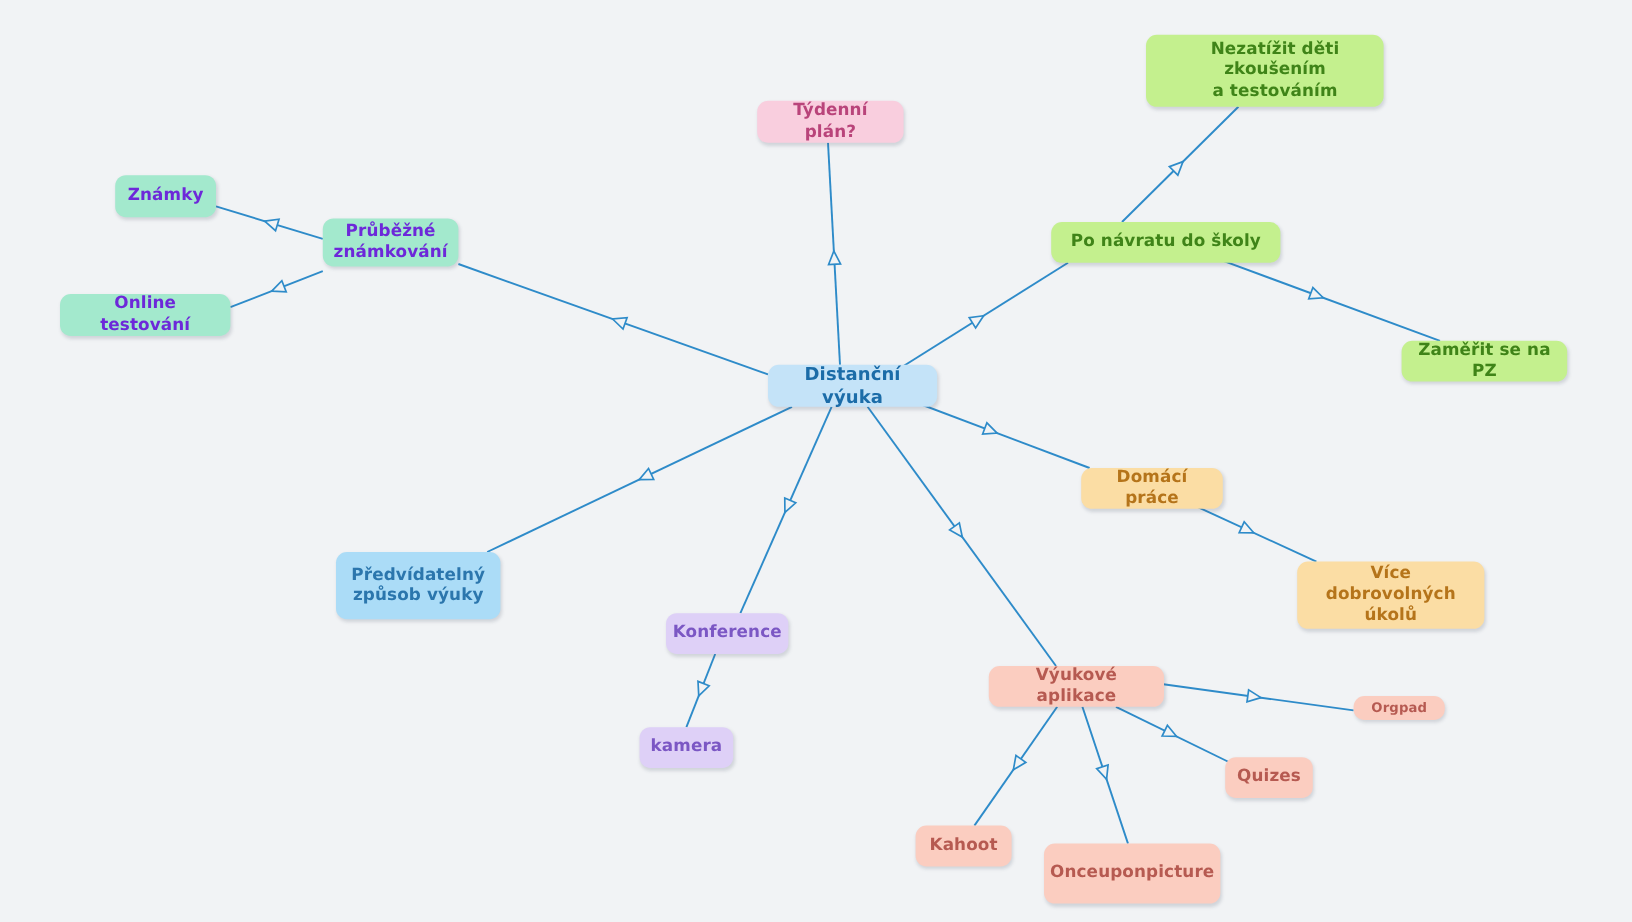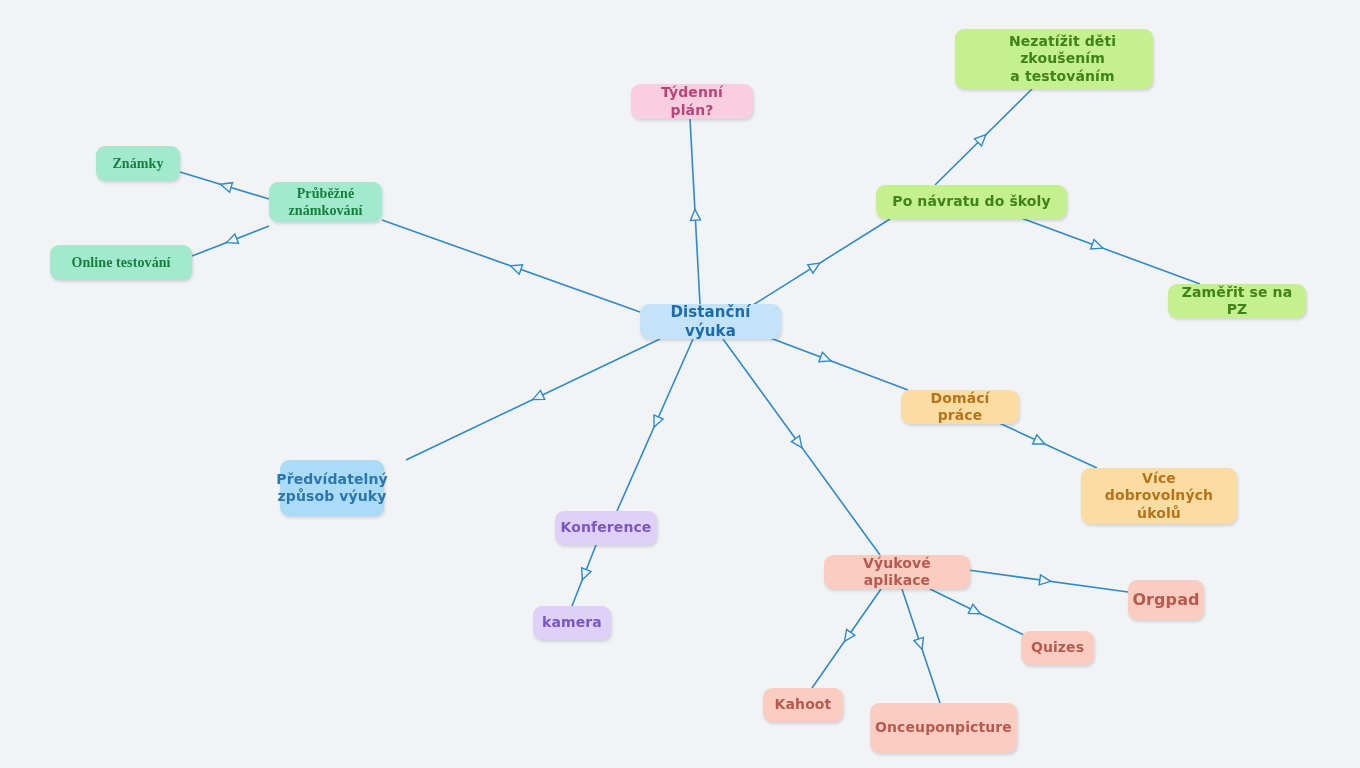--- a/index.html
+++ b/index.html
@@ -35,21 +35,21 @@
     border-radius: 9px;
     font-weight: bold;
     line-height: 1.22;
     letter-spacing: 0.1px;
     box-shadow: 1px 2px 3px rgba(80,90,110,0.20);
     padding: 3px 10px;
     white-space: pre-line;
     z-index: 2;
   }
   .n-root  { background: #c4e3f8; color: #1b6ca8; }
-  .n-teal  { background: #a3e9cd; color: #15803d; font-family: Liberation Serif, serif; }
+  .n-teal  { background: #a3e9cd; color: #6d28d9; }
   .n-green { background: #c4f08e; color: #3f8418; }
   .n-pink  { background: #f9cede; color: #b9447a; }
   .n-orange{ background: #fbdda4; color: #b5741a; }
   .n-salmon{ background: #fbcdc0; color: #b65a51; }
   .n-purple{ background: #ded0f7; color: #7b57c4; }
   .n-blue  { background: #abdcf7; color: #2b76ad; }
 </style>
 </head>
 <body>
 
@@ -132,22 +132,22 @@
       <div class="node n-teal" style="left: 96px; top: 146px; width: 84px; height: 35px; font-size: 14px;">Známky</div>
       <div class="node n-teal" style="left: 50px; top: 245px; width: 142px; height: 35px; font-size: 14px;">Online testování</div>
       <div class="node n-green" style="left: 876px; top: 185px; width: 191px; height: 34px; font-size: 14px;">Po návratu do školy</div>
       <div class="node n-green" style="left: 955px; top: 29px; width: 198px; height: 60px; font-size: 14px; padding-left: 27px;">Nezatížit děti zkoušením
 a testováním</div>
       <div class="node n-green" style="left: 1168px; top: 284px; width: 138px; height: 34px; font-size: 14px;">Zaměřit se na PZ</div>
       <div class="node n-orange" style="left: 901px; top: 390px; width: 118px; height: 34px; font-size: 14px;">Domácí práce</div>
       <div class="node n-orange" style="left: 1081px; top: 468px; width: 156px; height: 56px; font-size: 14px;">Více dobrovolných
 úkolů</div>
       <div class="node n-salmon" style="left: 824px; top: 555px; width: 146px; height: 34px; font-size: 14px;">Výukové aplikace</div>
-      <div class="node n-salmon" style="left: 1128px; top: 580px; width: 76px; height: 40px; font-size: 16px;">Orgpad</div>
+      <div class="node n-salmon" style="left: 1128px; top: 580px; width: 76px; height: 20px; font-size: 11px;">Orgpad</div>
       <div class="node n-salmon" style="left: 1021px; top: 631px; width: 73px; height: 34px; font-size: 14px;">Quizes</div>
       <div class="node n-salmon" style="left: 763px; top: 688px; width: 80px; height: 34px; font-size: 14px;">Kahoot</div>
       <div class="node n-salmon" style="left: 870px; top: 703px; width: 147px; height: 50px; font-size: 14px;">Onceuponpicture</div>
       <div class="node n-purple" style="left: 555px; top: 511px; width: 102px; height: 34px; font-size: 14px;">Konference</div>
       <div class="node n-purple" style="left: 533px; top: 606px; width: 78px; height: 34px; font-size: 14px;">kamera</div>
-      <div class="node n-blue" style="left: 280px; top: 460px; width: 104px; height: 56px; font-size: 14px;">Předvídatelný
+      <div class="node n-blue" style="left: 280px; top: 460px; width: 137px; height: 56px; font-size: 14px;">Předvídatelný
 způsob výuky</div>
     </div>
 </div>
 
 </body></html>

